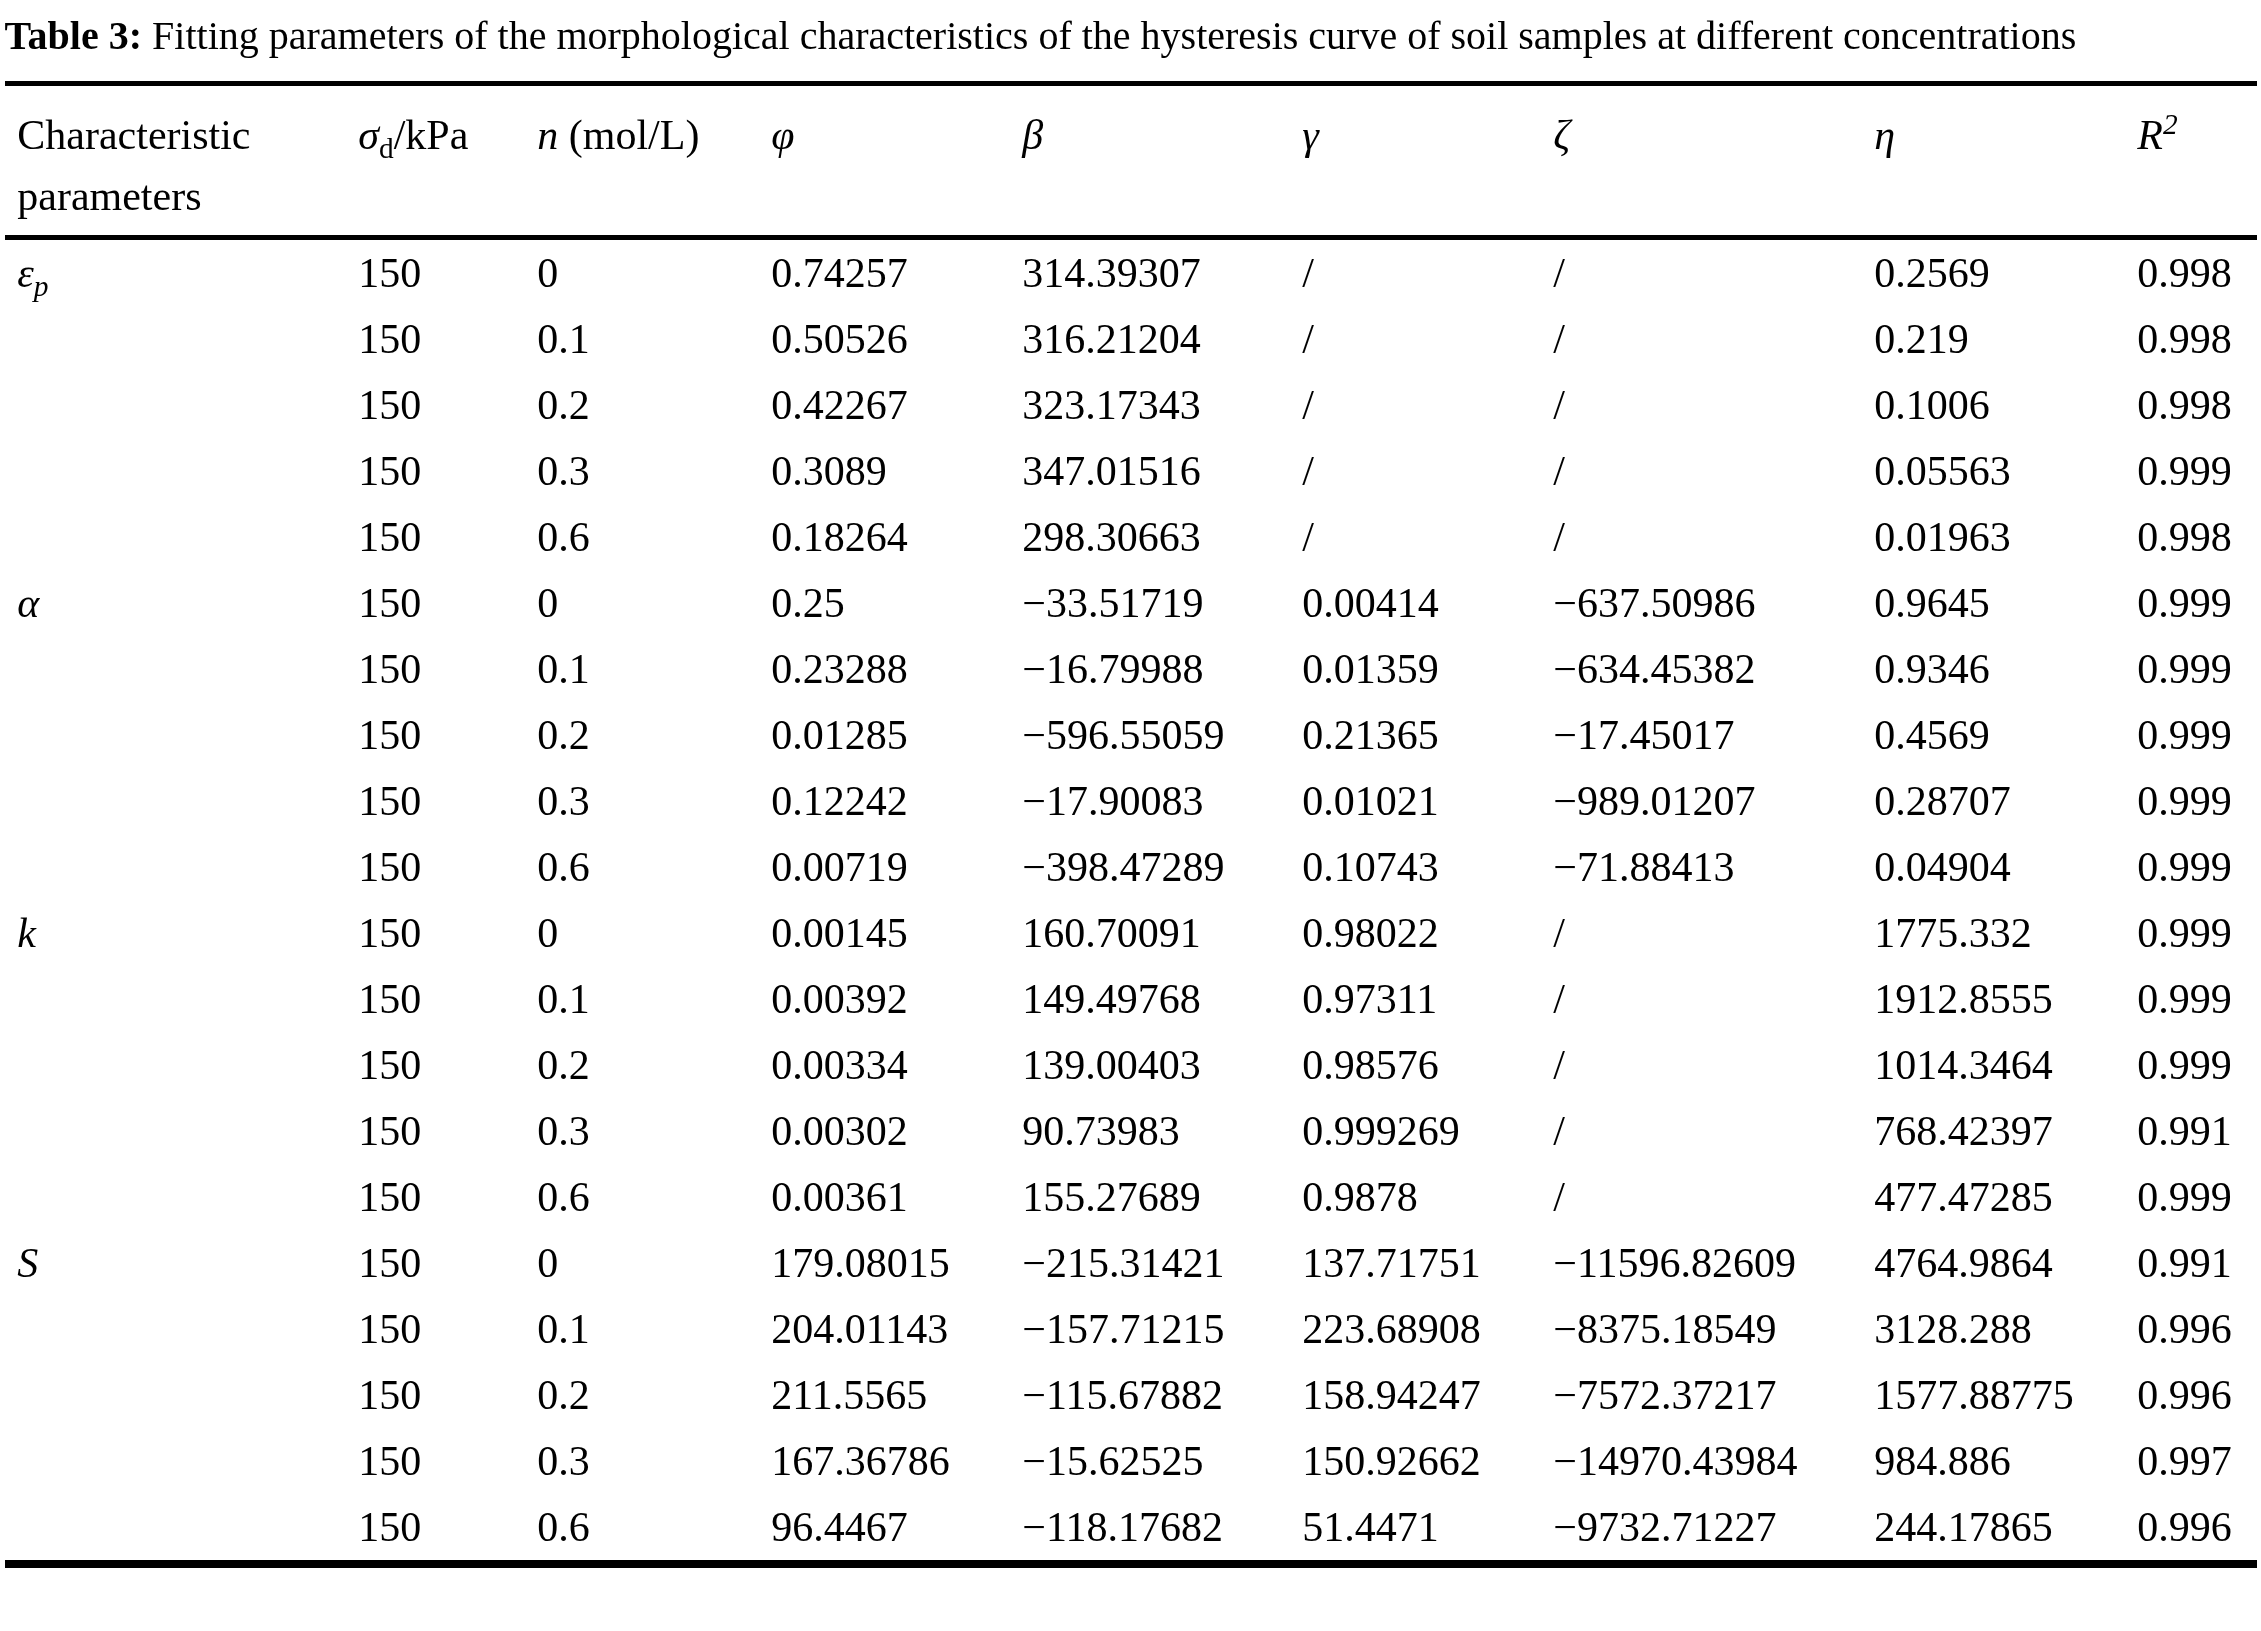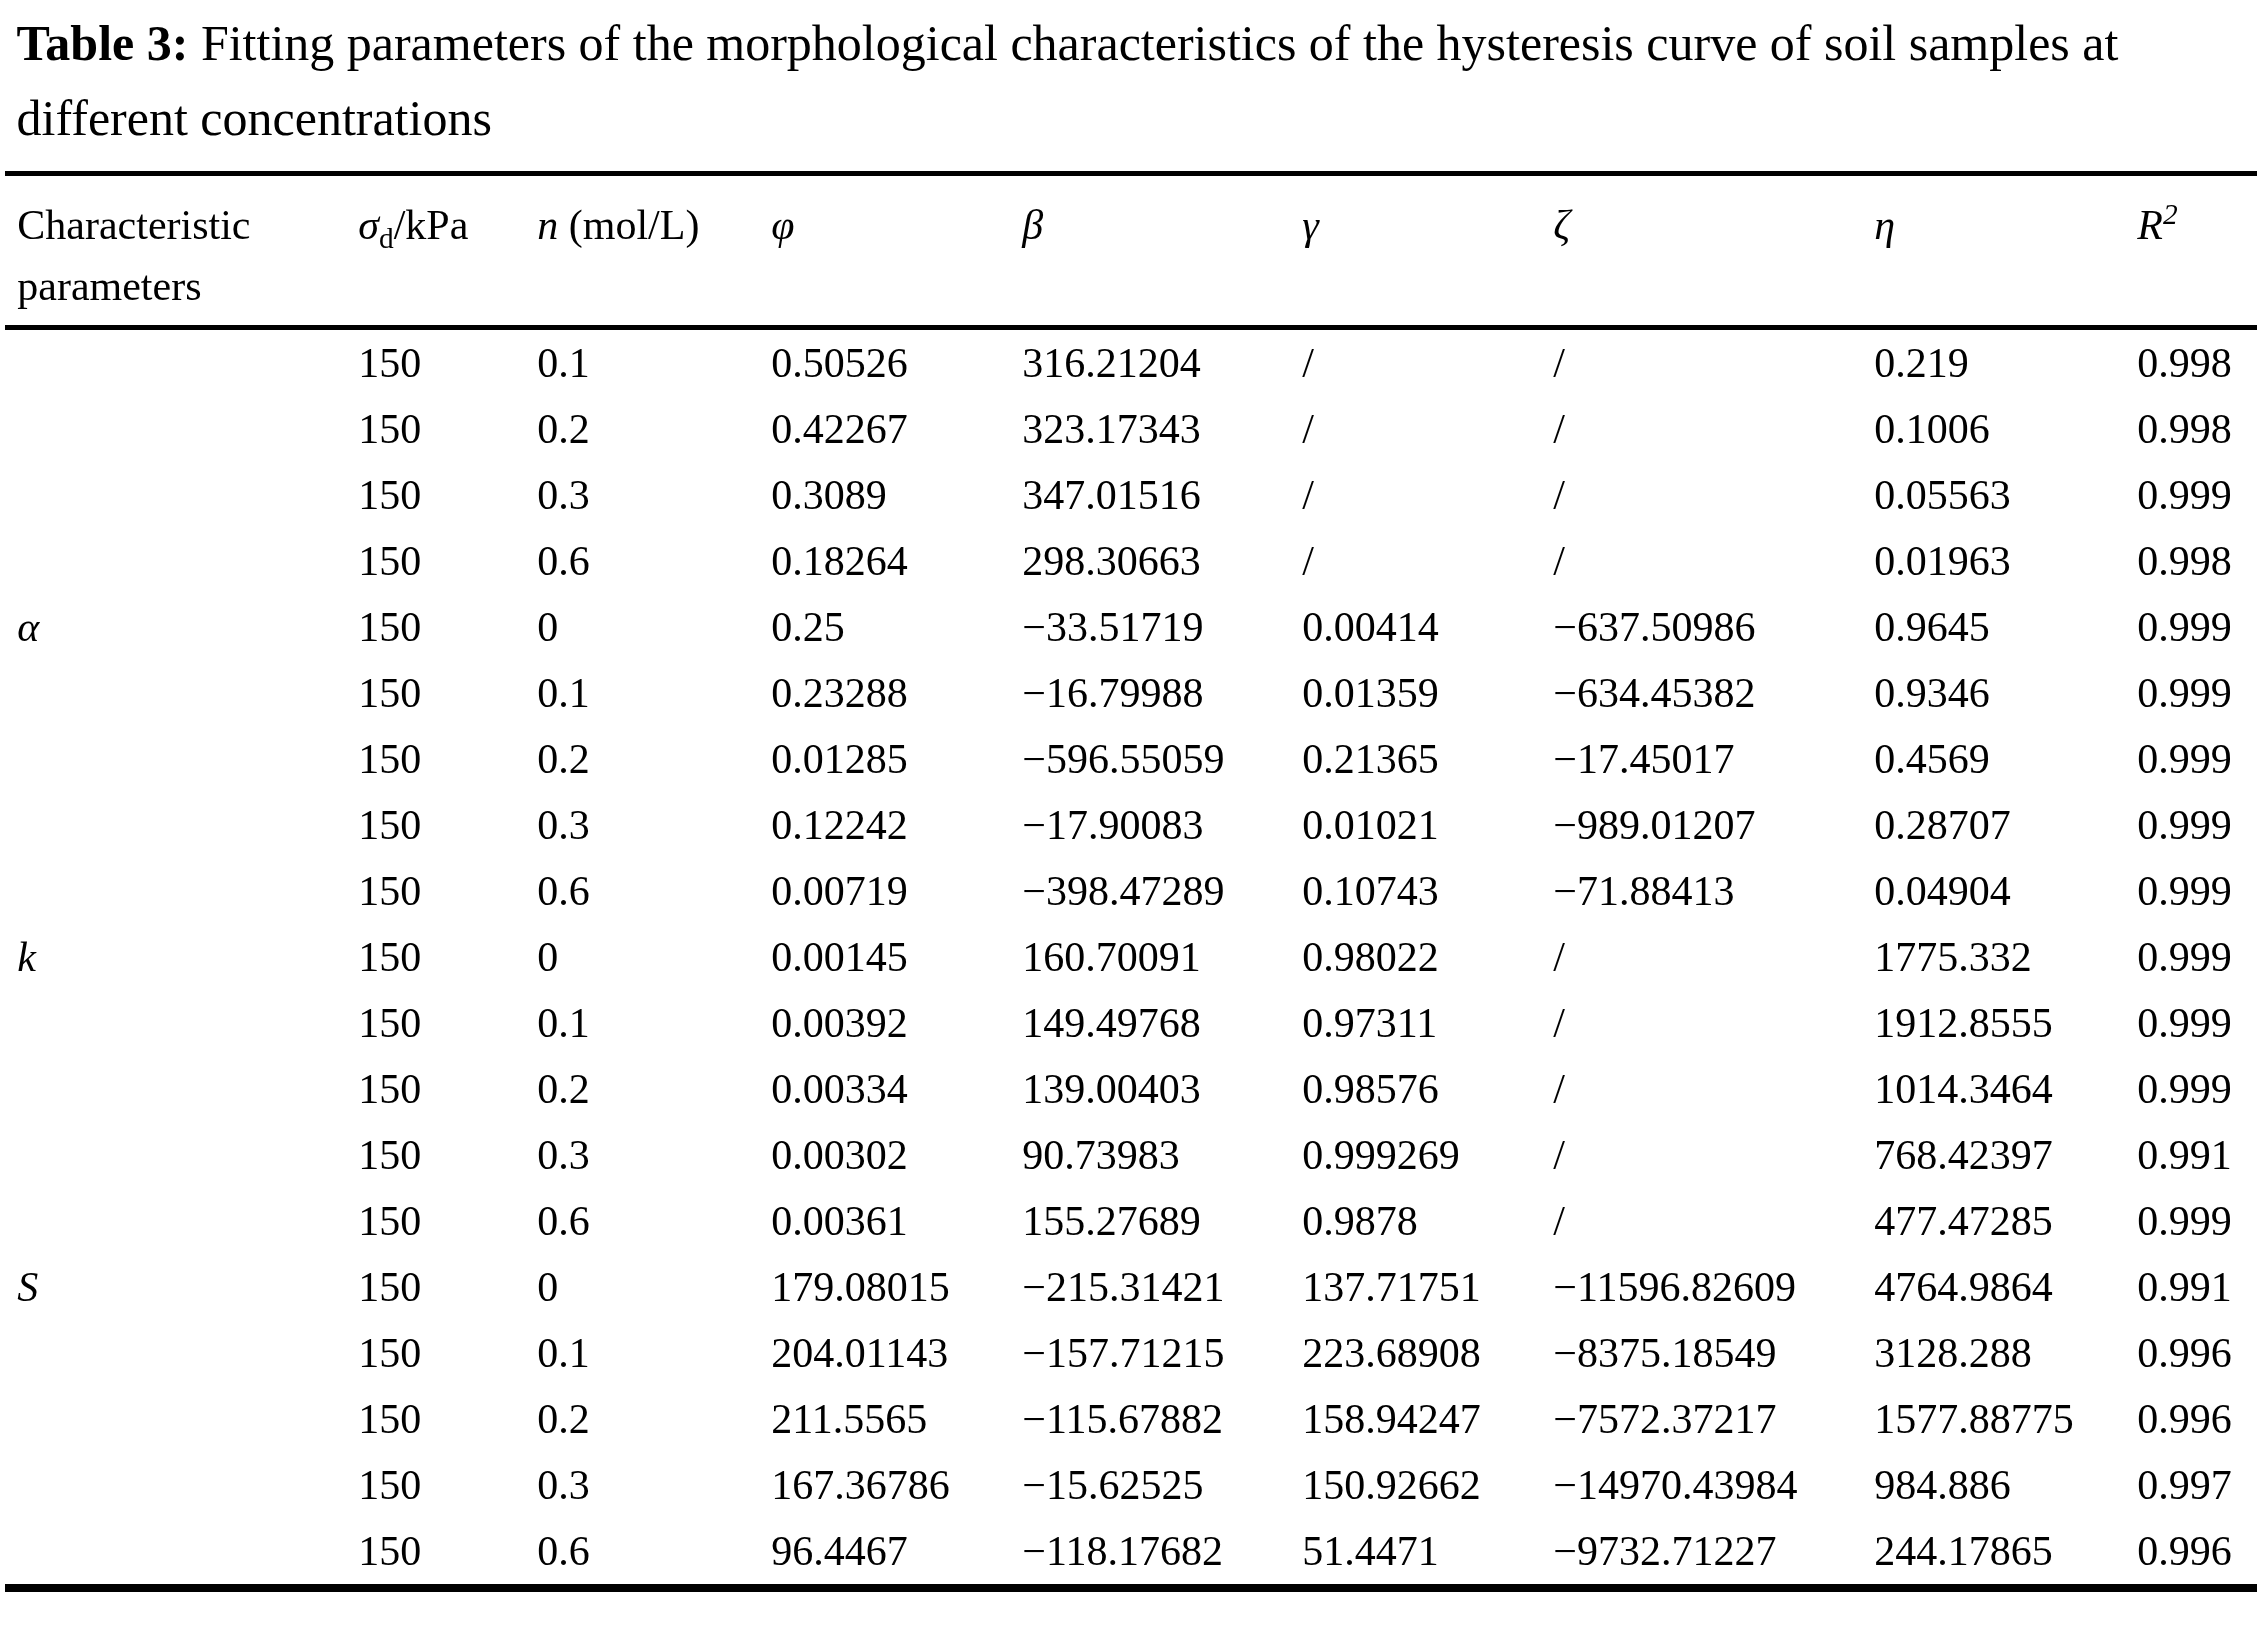--- a/index.html
+++ b/index.html
@@ -8,24 +8,23 @@
     background: #ffffff;
     color: #000000;
   }
   body {
     width: 2261px;
     height: 1631px;
     font-family: "Liberation Serif", serif;
     overflow: hidden;
   }
   .title {
-    font-size: 50px;
+    font-size: 40px;
     line-height: 1.5;
     padding: 5.8px 9.2px 0 4.6px;
-    margin-left: 12px;
   }
   .title .title-label {
     font-weight: bold;
   }
   table {
     border-collapse: collapse;
     table-layout: fixed;
     width: 2252px;
     margin: 15px 4.6px 0 4.6px;
     border-top: 5.8px solid #000;
@@ -95,20 +94,31 @@
         <th><span style="font-style: italic;">φ</span></th>
         <th><span style="font-style: italic;">β</span></th>
         <th><span style="font-style: italic;">γ</span></th>
         <th><span style="font-style: italic;">ζ</span></th>
         <th><span style="font-style: italic;">η</span></th>
         <th><span style="font-style: italic;">R</span><sup style="font-style: italic;">2</sup></th>
       </tr>
   </thead>
   <tbody>
       <tr>
+        <td><span style="font-style: italic;">ε</span><sub style="font-style: italic;">p</sub></td>
+        <td>150</td>
+        <td>0</td>
+        <td>0.74257</td>
+        <td>314.39307</td>
+        <td>/</td>
+        <td>/</td>
+        <td>0.2569</td>
+        <td>0.998</td>
+      </tr>
+      <tr>
         <td></td>
         <td>150</td>
         <td>0.1</td>
         <td>0.50526</td>
         <td>316.21204</td>
         <td>/</td>
         <td>/</td>
         <td>0.219</td>
         <td>0.998</td>
       </tr>

